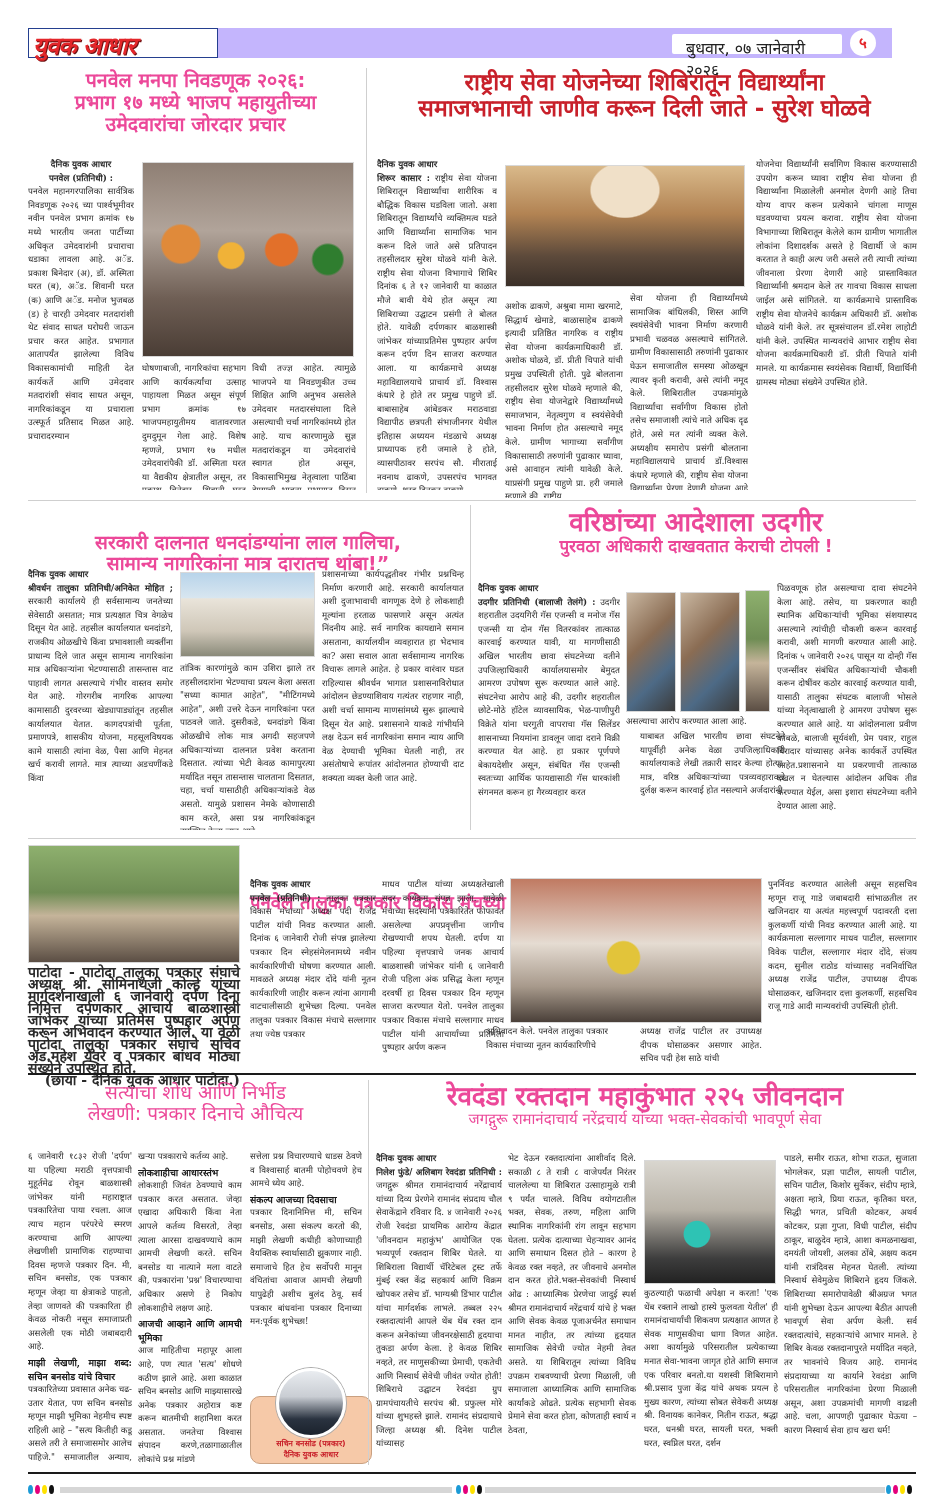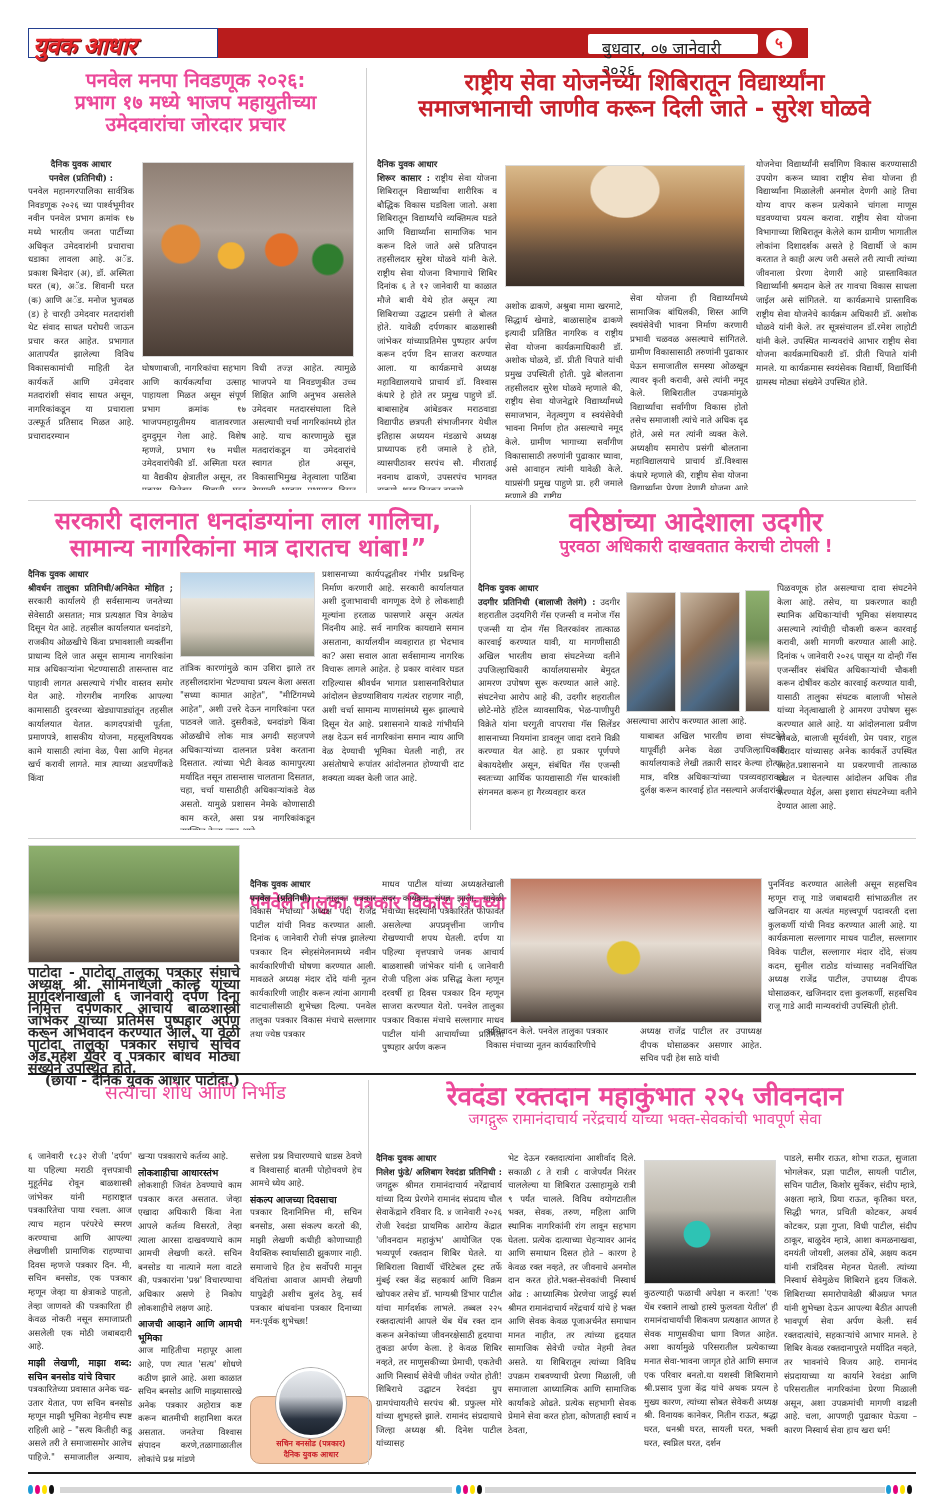--- a/index.html
+++ b/index.html
@@ -1,20 +1,20 @@
 <!DOCTYPE html>
 <html><head>
 <meta charset="utf-8">
 <style>
   * { box-sizing: border-box; margin: 0; padding: 0; }
   html, body { width: 945px; height: 1501px; background: #ffffff; overflow: hidden; }
   body { position: relative; font-family: "DejaVu Serif", serif; color: #1a1a1a; }
 
   
-  .masthead { position: absolute; left: 28px; top: 28px; width: 780px; height: 30px; background: #b91c1c; }
+  .masthead { position: absolute; left: 28px; top: 28px; width: 864px; height: 30px; background: #c4b5fd; }
   .logo-box { position: absolute; left: 0; top: 0; width: 190px; height: 30px; background: #ffffff; border: 1px solid #243f8f; }
   .logo { position: absolute; left: 4px; top: -1px; font-family: "DejaVu Sans", sans-serif; font-weight: bold; font-size: 24px; color: #e3262a; letter-spacing: -1px; text-shadow: 1px 1px 0 #6a0f10; font-style: italic; }
   .date-box { position: absolute; right: 50px; top: 6px; width: 170px; height: 20px; background: #ffffff; border-radius: 2px; }
   .date-text { position: absolute; left: 14px; top: 3px; font-family: "DejaVu Sans", sans-serif; font-size: 16px; color: #222; }
   .page-no { position: absolute; right: 16px; top: 2px; width: 26px; height: 26px; border-radius: 50%; background: #fff; color: #e3262a; font-family: "DejaVu Sans", sans-serif; font-weight: bold; font-size: 15px; text-align: center; line-height: 26px; }
 
   .headline { position: absolute; font-family: "DejaVu Sans", sans-serif; font-weight: bold; text-align: center; line-height: 1.12; }
   .headline.red { color: #c8202a; }
   .headline.dark { color: #ec4899; }
 
@@ -106,21 +106,21 @@
 </div>
 <div class="col" style="left:630px; top:292px; width:118px; height:198px;">
   <span>सेवा योजना ही विद्यार्थ्यांमध्ये सामाजिक बांधिलकी, शिस्त आणि स्वयंसेवेची भावना निर्माण करणारी प्रभावी चळवळ असल्याचे सांगितले. ग्रामीण विकासासाठी तरुणांनी पुढाकार घेऊन समाजातील समस्या ओळखून त्यावर कृती करावी, असे त्यांनी नमूद केले. शिबिरातील उपक्रमांमुळे विद्यार्थ्यांचा सर्वांगीण विकास होतो तसेच समाजाशी त्यांचे नाते अधिक दृढ होते, असे मत त्यांनी व्यक्त केले. अध्यक्षीय समारोप प्रसंगी बोलताना महाविद्यालयाचे प्राचार्य डॉ.विश्वास कंधारे म्हणाले की, राष्ट्रीय सेवा योजना विद्यार्थ्यांना प्रेरणा देणारी योजना आहे या</span>
 </div>
 <div class="col" style="left:756px; top:158px; width:161px; height:332px;">
   <span>योजनेचा विद्यार्थ्यांनी सर्वांगिण विकास करण्यासाठी उपयोग करून घ्यावा राष्ट्रीय सेवा योजना ही विद्यार्थ्यांना मिळालेली अनमोल देणगी आहे तिचा योग्य वापर करून प्रत्येकाने चांगला माणूस घडवण्याचा प्रयत्न करावा. राष्ट्रीय सेवा योजना विभागाच्या शिबिरातून केलेले काम ग्रामीण भागातील लोकांना दिशादर्शक असते हे विद्यार्थी जे काम करतात ते काही अल्प जरी असले तरी त्याची त्यांच्या जीवनाला प्रेरणा देणारी आहे प्रास्ताविकात विद्यार्थ्यांनी श्रमदान केले तर गावचा विकास साधला जाईल असे सांगितले. या कार्यक्रमाचे प्रास्ताविक राष्ट्रीय सेवा योजनेचे कार्यक्रम अधिकारी डॉ. अशोक घोळवे यांनी केले. तर सूत्रसंचालन डॉ.रमेश लाहोटी यांनी केले. उपस्थित मान्यवरांचे आभार राष्ट्रीय सेवा योजना कार्यक्रमाधिकारी डॉ. प्रीती चिपाते यांनी मानले. या कार्यक्रमास स्वयंसेवक विद्यार्थी, विद्यार्थिनी ग्रामस्थ मोठ्या संख्येने उपस्थित होते.</span>
 </div>
 
 <div class="rule thin" style="left:28px; top:500px; width:888px; height:1px;"></div>
 
-<div class="headline dark" style="left:28px; top:508px; width:440px; font-size:24px;">
+<div class="headline dark" style="left:28px; top:532px; width:440px; font-size:19px;">
   <div>सरकारी दालनात धनदांडग्यांना लाल गालिचा,</div>
   <div>सामान्य नागरिकांना मात्र दारातच थांबा!”</div>
 </div>
 <div class="col" style="left:28px; top:568px; width:145px; height:262px;">
   <span class="src">दैनिक युवक आधार</span>
   <span class="lead">श्रीवर्धन तालुका प्रतिनिधी/अनिकेत मोहित ;</span>
   <span>सरकारी कार्यालये ही सर्वसामान्य जनतेच्या सेवेसाठी असतात; मात्र प्रत्यक्षात चित्र वेगळेच दिसून येत आहे. तहसील कार्यालयात धनदांडगे, राजकीय ओळखीचे किंवा प्रभावशाली व्यक्तींना प्राधान्य दिले जात असून सामान्य नागरिकांना मात्र अधिकाऱ्यांना भेटण्यासाठी तासन्तास वाट पाहावी लागत असल्याचे गंभीर वास्तव समोर येत आहे. गोरगरीब नागरिक आपल्या कामासाठी दुरवरच्या खेड्यापाड्यांतून तहसील कार्यालयात येतात. कागदपत्रांची पूर्तता, प्रमाणपत्रे, शासकीय योजना, महसूलविषयक कामे यासाठी त्यांना वेळ, पैसा आणि मेहनत खर्च करावी लागते. मात्र त्याच्या अडचणींकडे किंवा</span>
 </div>
 <div class="photo building" style="left:180px; top:572px; width:135px; height:85px;"></div>
 <div class="col" style="left:180px; top:662px; width:135px; height:168px;">
@@ -180,20 +180,21 @@
   <span>अध्यक्ष राजेंद्र पाटील तर उपाध्यक्ष दीपक घोसाळकर असणार आहेत. सचिव पदी हेश साठे यांची</span>
 </div>
 <div class="col" style="left:768px; top:878px; width:149px; height:190px;">
   <span>पुनर्निवड करण्यात आलेली असून सहसचिव म्हणून राजू गाडे जबाबदारी सांभाळतील तर खजिनदार या अत्यंत महत्त्वपूर्ण पदावरती दत्ता कुलकर्णी यांची निवड करण्यात आली आहे. या कार्यक्रमाला सल्लागार माधव पाटील, सल्लागार विवेक पाटील, सल्लागार मंदार दोंदे, संजय कदम, सुनील राठोड यांच्यासह नवनिर्वाचित अध्यक्ष राजेंद्र पाटील, उपाध्यक्ष दीपक घोसाळकर, खजिनदार दत्ता कुलकर्णी, सहसचिव राजू गाडे आदी मान्यवरांची उपस्थिती होती.</span>
 </div>
 
 <div class="rule" style="left:28px; top:1073px; width:888px; height:2px;"></div>
 
 <div class="headline dark" style="left:28px; top:1082px; width:335px; font-size:19px; font-weight:normal;">
   <div>सत्याचा शोध आणि निर्भीड</div>
+  <div>लेखणी: पत्रकार दिनाचे औचित्य</div>
 </div>
 <div class="col" style="left:28px; top:1150px; width:104px; height:315px;">
   <span>६ जानेवारी १८३२ रोजी 'दर्पण' या पहिल्या मराठी वृत्तपत्राची मुहूर्तमेढ रोवून बाळशास्त्री जांभेकर यांनी महाराष्ट्रात पत्रकारितेचा पाया रचला. आज त्याच महान परंपरेचे स्मरण करण्याचा आणि आपल्या लेखणीशी प्रामाणिक राहण्याचा दिवस म्हणजे पत्रकार दिन. मी, सचिन बनसोड, एक पत्रकार म्हणून जेव्हा या क्षेत्राकडे पाहतो, तेव्हा जाणवते की पत्रकारिता ही केवळ नोकरी नसून समाजाप्रती असलेली एक मोठी जबाबदारी आहे.</span>
   <span class="subhead">माझी लेखणी, माझा शब्द: सचिन बनसोड यांचे विचार</span>
   <span>पत्रकारितेच्या प्रवासात अनेक चढ-उतार येतात, पण सचिन बनसोड म्हणून माझी भूमिका नेहमीच स्पष्ट राहिली आहे – "सत्य कितीही कडू असले तरी ते समाजासमोर आलेच पाहिजे." समाजातील अन्याय, भ्रष्टाचार आणि सर्वसामान्यांच्या समस्यांना वाचा फोडणे हेच एका</span>
 </div>
 <div class="col" style="left:138px; top:1150px; width:104px; height:315px;">
   <span>खऱ्या पत्रकाराचे कर्तव्य आहे.</span>
   <span class="subhead">लोकशाहीचा आधारस्तंभ</span>
   <span>लोकशाही जिवंत ठेवण्याचे काम पत्रकार करत असतात. जेव्हा एखादा अधिकारी किंवा नेता आपले कर्तव्य विसरतो, तेव्हा त्याला आरसा दाखवण्याचे काम आमची लेखणी करते. सचिन बनसोड या नात्याने मला वाटते की, पत्रकारांना 'प्रश्न' विचारण्याचा अधिकार असणे हे निकोप लोकशाहीचे लक्षण आहे.</span>

